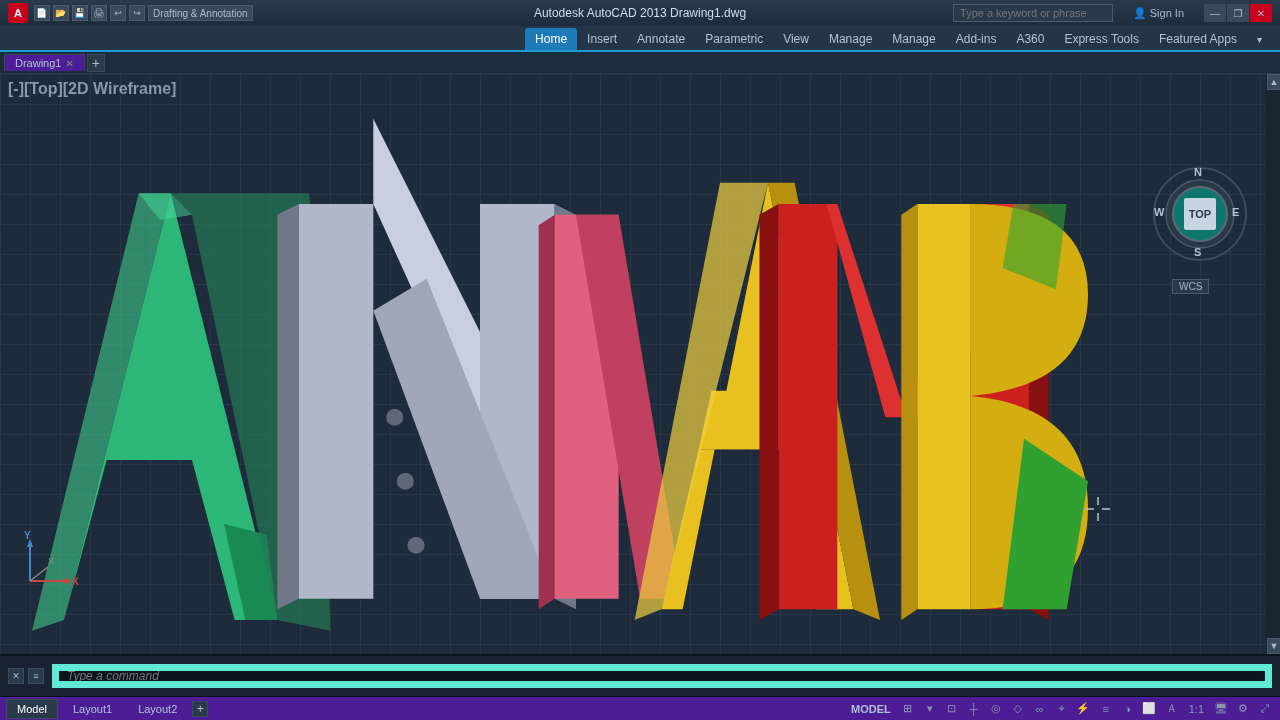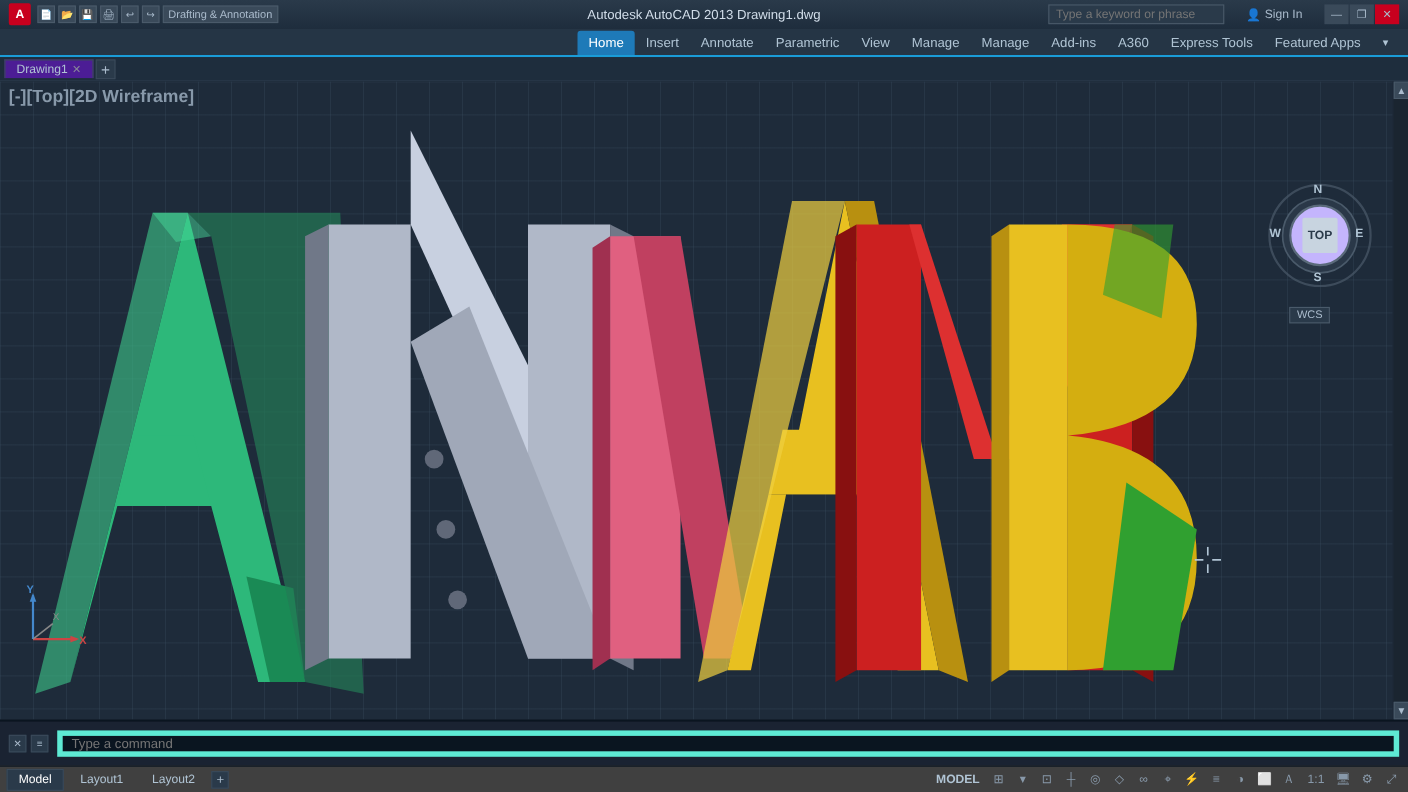--- a/index.html
+++ b/index.html
@@ -163,21 +163,21 @@
       font-weight: bold;
     }
     .compass-label.N { top: 2px; left: 44px; }
     .compass-label.S { top: 82px; left: 44px; }
     .compass-label.E { top: 42px; left: 82px; }
     .compass-label.W { top: 42px; left: 4px; }
     .top-cube {
       position: absolute;
       top: 22px; left: 22px;
       width: 56px; height: 56px;
-      background: #c4b5fd;
+      background: #0f766e;
       border: 2px solid #5a6a7a;
       border-radius: 50%;
       display: flex; align-items: center; justify-content: center;
     }
     .top-cube-inner {
       background: #c8d4e0;
       color: #2a3a4a;
       font-size: 11px; font-weight: bold;
       width: 32px; height: 32px;
       display: flex; align-items: center; justify-content: center;
@@ -241,32 +241,33 @@
       background: #2a3a4a;
       border: 1px solid #3a4a5a;
       color: #aabbcc;
       font-size: 9px;
       display: flex; align-items: center; justify-content: center;
       cursor: pointer;
     }
     #command-input {
       flex: 1;
       background: #0a1520;
-      border: 5px solid #5eead4;
+      border: 7px solid #5eead4;
       color: #bef264;
       font-size: 12px;
+      font-style: italic;
       padding: 3px 8px;
       height: 24px;
       outline: none;
     }
 
     
     #status-bar {
       height: 24px;
-      background: #404040;
+      background: #4c1d95;
       border-top: 1px solid #0a1520;
       display: flex;
       align-items: center;
       padding: 0 6px;
       gap: 4px;
     }
     .status-tab {
       padding: 2px 10px;
       color: #b0c4d4;
       font-size: 11px;

